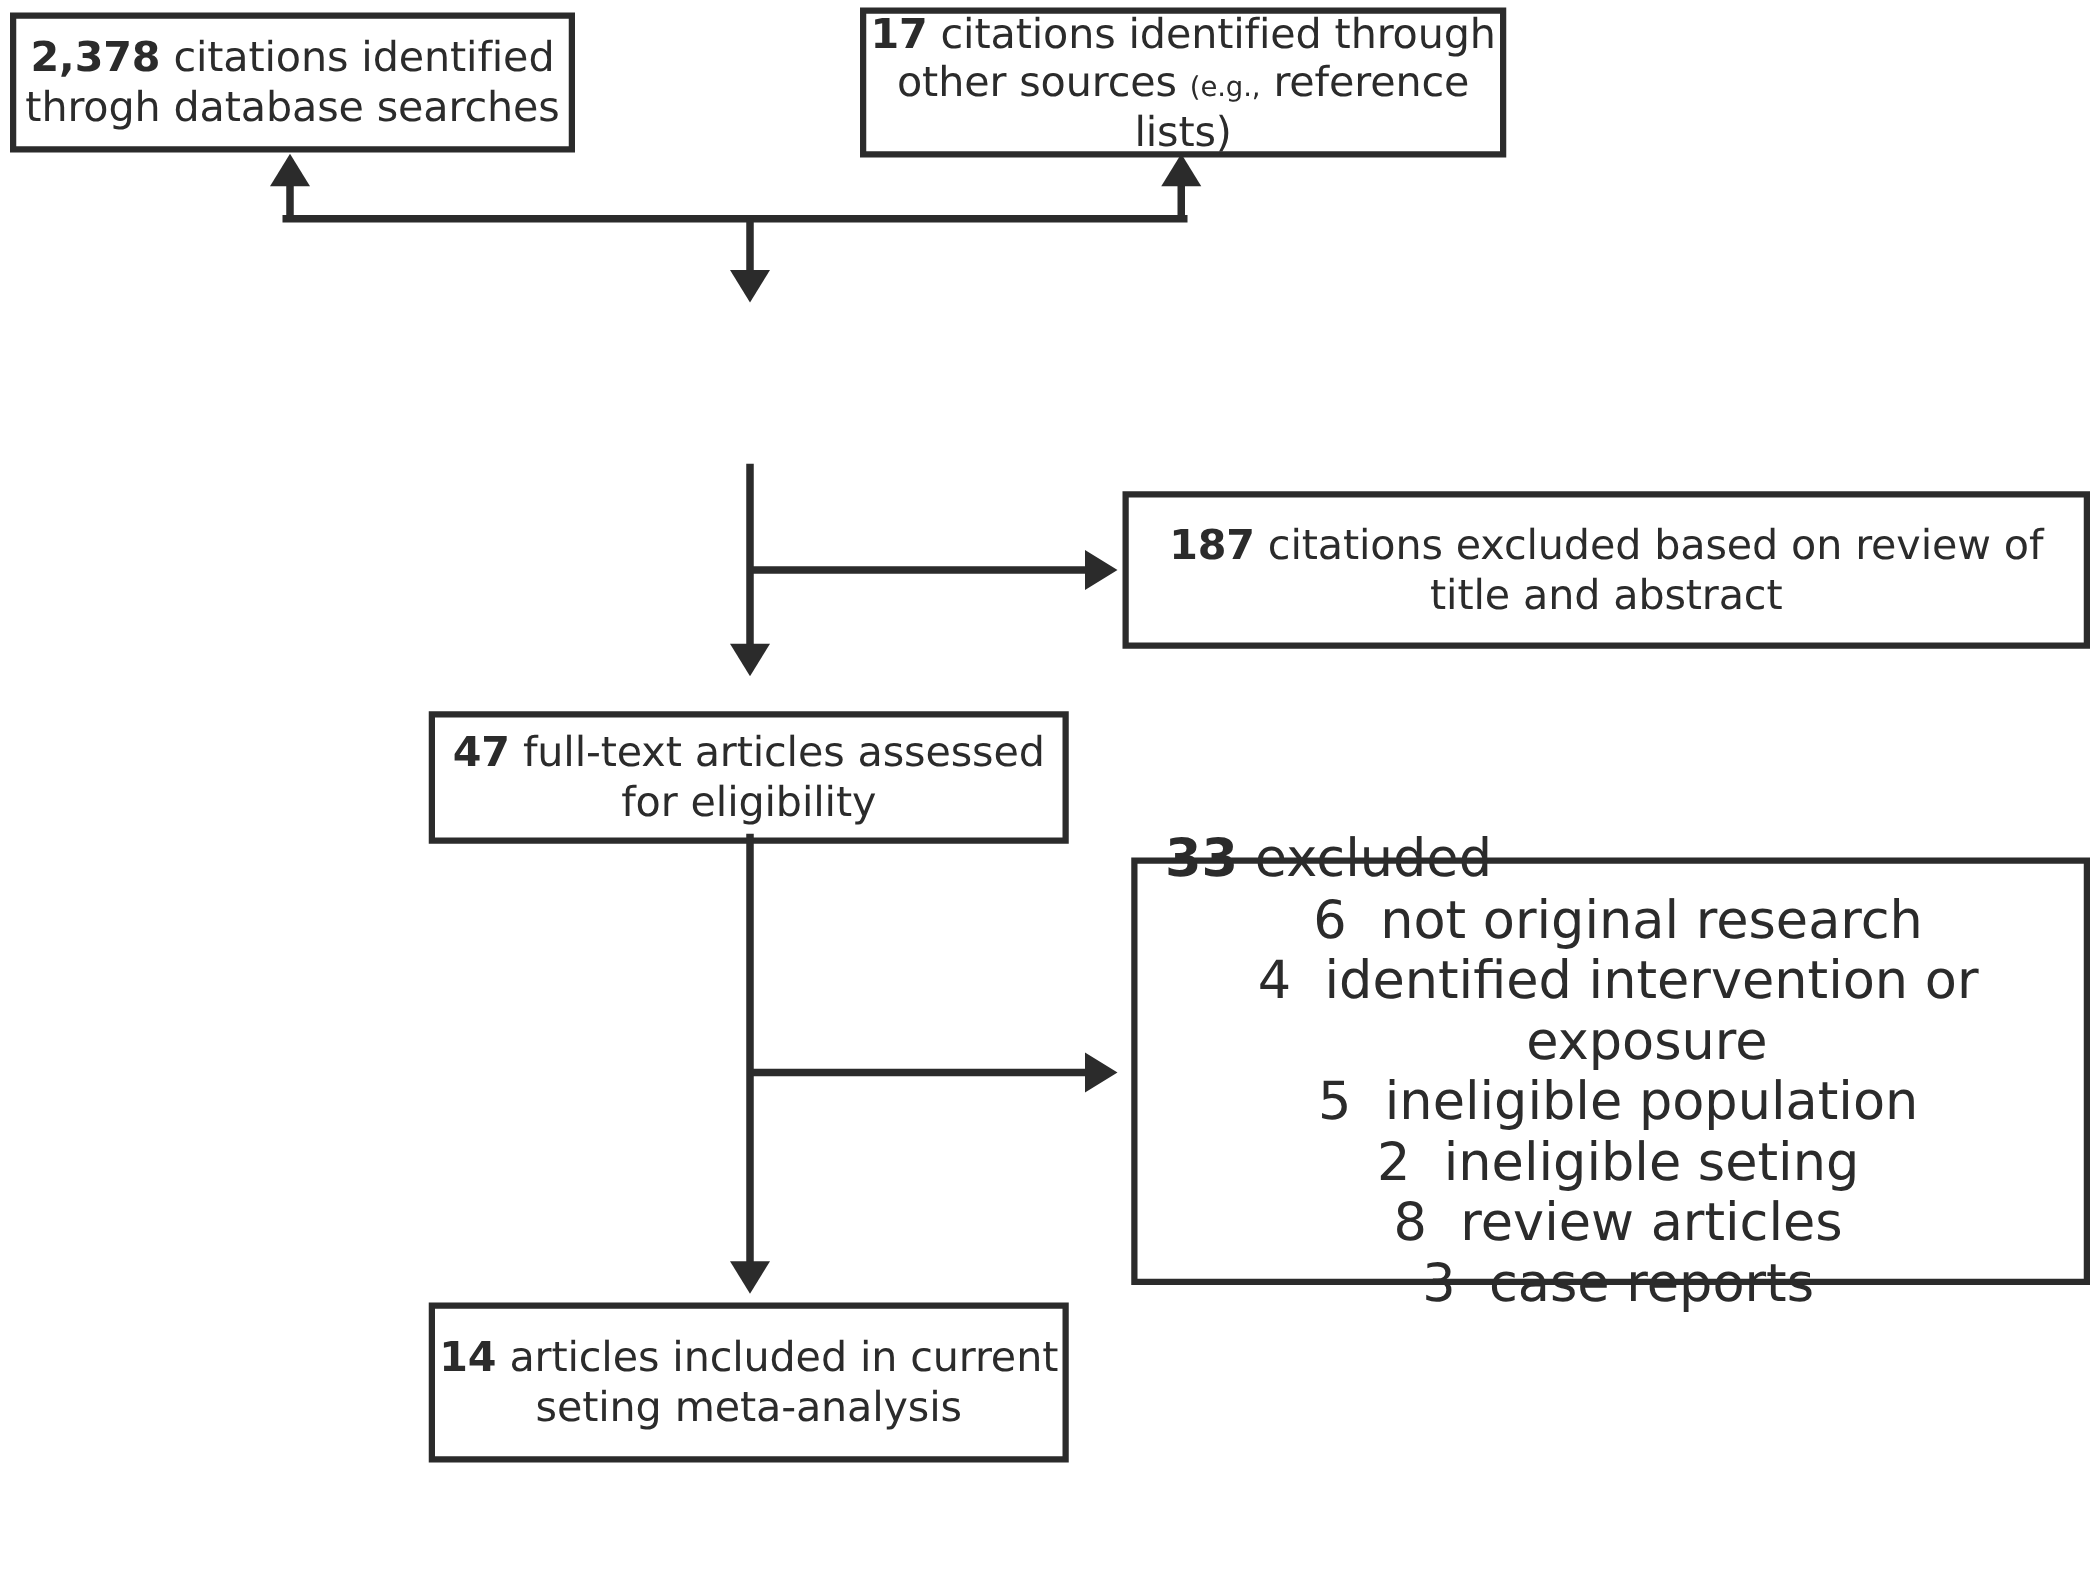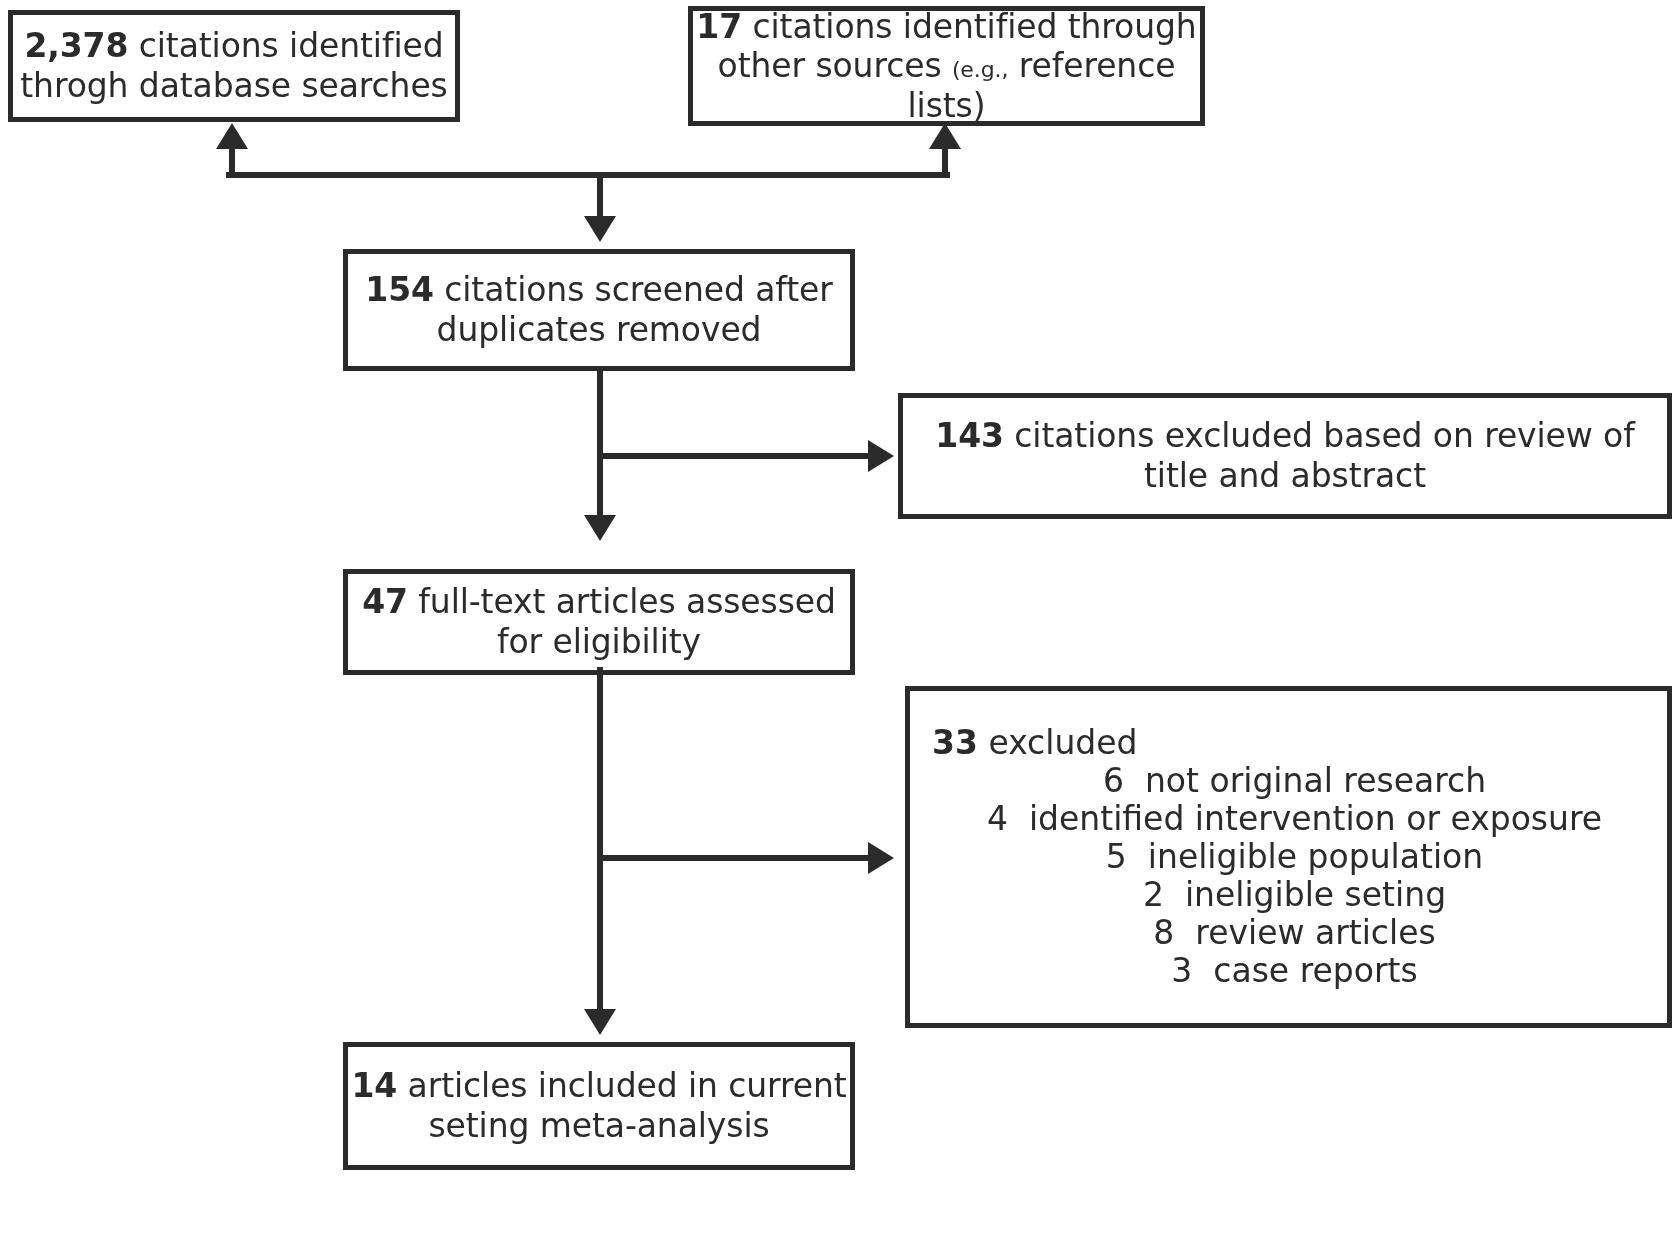--- a/index.html
+++ b/index.html
@@ -44,21 +44,21 @@
   }
   .small {
     font-size: 22px;
   }
 
   
   .exc-list {
     width: 100%;
     box-sizing: border-box;
     padding: 0 10px 0 22px;
-    font-size: 33px;
+    font-size: 42px;
     line-height: 1.155;
     text-align: left;
     color: #2b2b2b;
   }
   .exc-list .row {
     white-space: normal;
   }
   .exc-list .row.hang {
     padding-left: 46px;
     text-indent: -46px;
@@ -114,35 +114,30 @@
 
   <div class="arrow arrow-up" style="left:216px; top:123px;"></div>
 
   <div class="line-v" style="left:942px; top:148px; width:6px; height:28px;"></div>
 
   <div class="arrow arrow-up" style="left:929px; top:123px;"></div>
 
   <div class="line-v" style="left:597px; top:175px; width:6px; height:44px;"></div>
   <div class="arrow arrow-down" style="left:584px; top:216px;"></div>
 
-  <div class="box" style="left:343px; top:249px; width:512px; height:122px;">
-    <div class="box-inner">
-      <span class="num">154</span><span> citations screened after duplicates removed</span>
-    </div>
-  </div>
 
   <div class="line-v" style="left:597px; top:371px; width:6px; height:148px;"></div>
   <div class="arrow arrow-down" style="left:584px; top:515px;"></div>
 
   <div class="line-h" style="left:600px; top:453px; width:272px; height:6px;"></div>
   <div class="arrow arrow-right" style="left:868px; top:440px;"></div>
 
   <div class="box" style="left:898px; top:393px; width:774px; height:126px;">
     <div class="box-inner">
-      <span class="num">143</span><span> citations excluded based on review of title and abstract</span>
+      <span class="num">187</span><span> citations excluded based on review of title and abstract</span>
     </div>
   </div>
 
   <div class="box" style="left:343px; top:541px; width:512px; height:106px;margin-top:28px;">
     <div class="box-inner">
       <span class="num">47</span><span> full-text articles assessed for eligibility</span>
     </div>
   </div>
 
   <div class="line-v" style="left:597px; top:667px; width:6px; height:346px;"></div>

